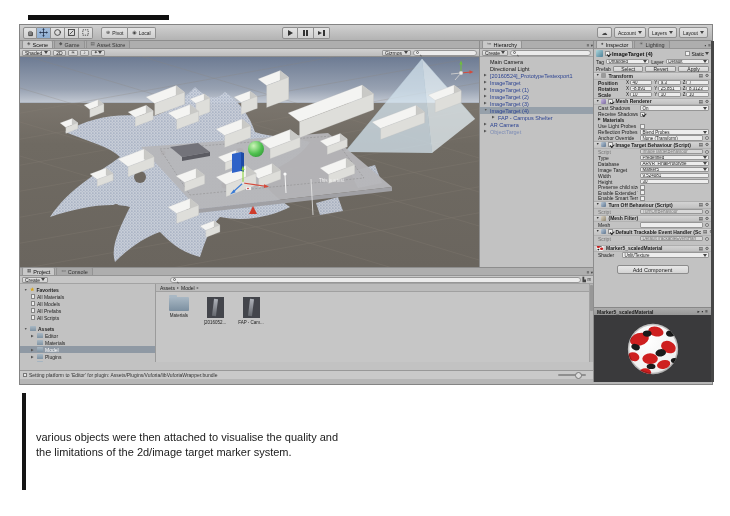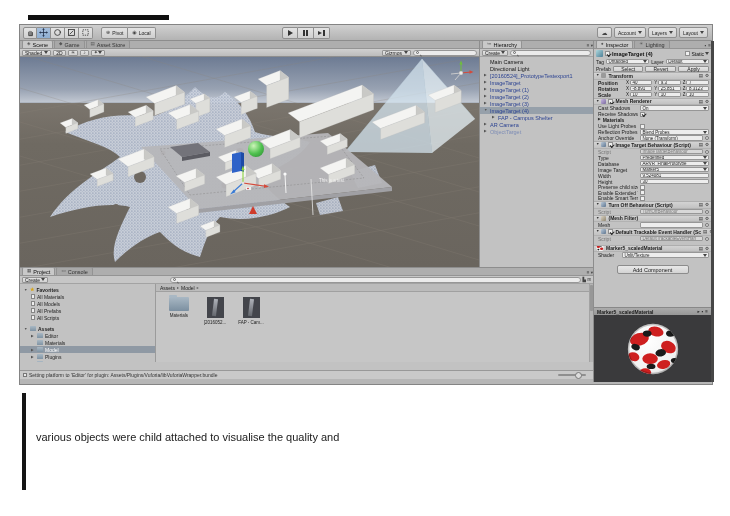--- a/index.html
+++ b/index.html
@@ -949,15 +949,16 @@
           </g>
         </svg>
       </div>
     </div>
 
     <div class="abs redge"></div>
   </div>
 
   <div class="abs cap-rule"></div>
   <div class="abs caption">
-    <div>various objects were child attached to visualise the quality and</div>
+    <div>various objects were then attached to visualise the quality and</div>
+    <div>the limitations of the 2d/image target marker system.</div>
   </div>
 </div>
 
 </body></html>

